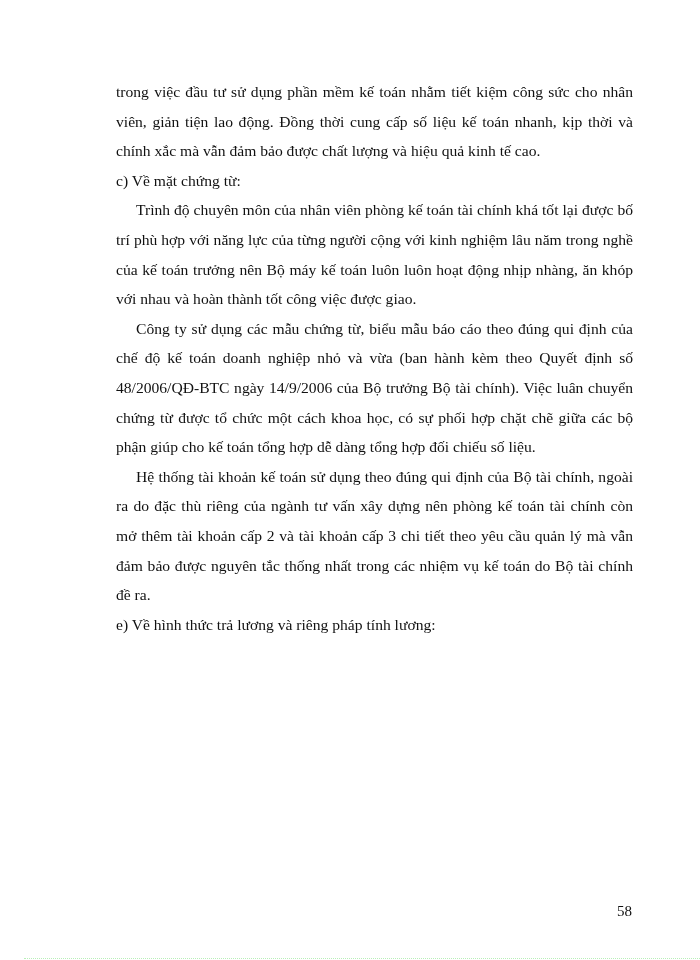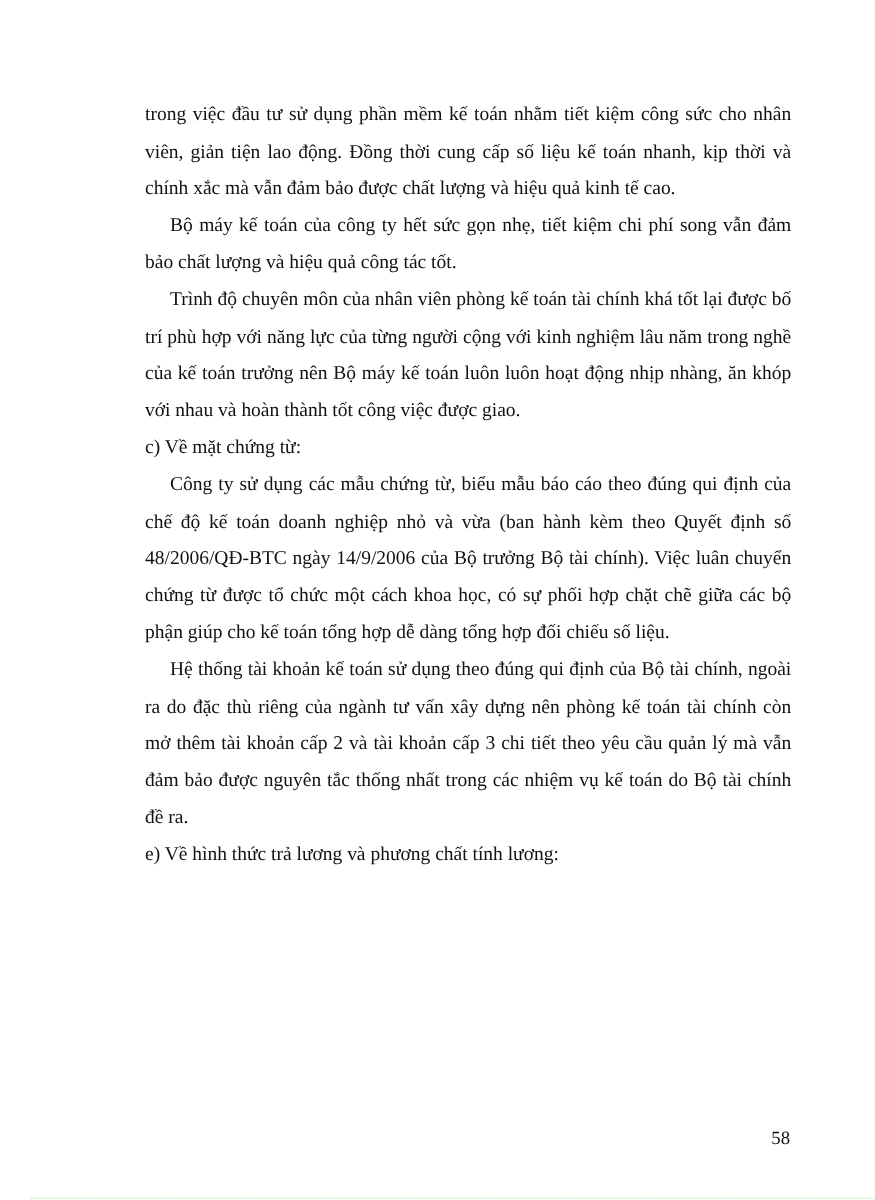--- a/index.html
+++ b/index.html
@@ -57,24 +57,23 @@
       height: 0;
       border-top: 1px dotted #b8f0b8;
     }
   </style>
 </head>
 <body>
 
 <div class="page">
   <div class="body-text">
     <p class="para">trong việc đầu tư sử dụng phần mềm kế toán nhằm tiết kiệm công sức cho nhân viên, giản tiện lao động. Đồng thời cung cấp số liệu kế toán nhanh, kịp thời và chính xắc mà vẫn đảm bảo được chất lượng và hiệu quả kinh tế cao.</p>
-    <p class="para indent">Bộ máy kế toán của công ty hết sức gọn nhẹ, tiết kiệm chi phí song vẫn đảm bảo chất lượng và hiệu quả công tác tốt.</p>
+    <p class="para heading">c) Về mặt chứng từ:</p>
     <p class="para indent">Trình độ chuyên môn của nhân viên phòng kế toán tài chính khá tốt lại được bố trí phù hợp với năng lực của từng người cộng với kinh nghiệm lâu năm trong nghề của kế toán trưởng nên Bộ máy kế toán luôn luôn hoạt động nhịp nhàng, ăn khóp với nhau và hoàn thành tốt công việc được giao.</p>
-    <p class="para heading">c) Về mặt chứng từ:</p>
     <p class="para indent">Công ty sử dụng các mẫu chứng từ, biểu mẫu báo cáo theo đúng qui định của chế độ kế toán doanh nghiệp nhỏ và vừa (ban hành kèm theo Quyết định số 48/2006/QĐ-BTC ngày 14/9/2006 của Bộ trưởng Bộ tài chính). Việc luân chuyển chứng từ được tổ chức một cách khoa học, có sự phối hợp chặt chẽ giữa các bộ phận giúp cho kế toán tổng hợp dễ dàng tổng hợp đối chiếu số liệu.</p>
     <p class="para indent">Hệ thống tài khoản kế toán sử dụng theo đúng qui định của Bộ tài chính, ngoài ra do đặc thù riêng của ngành tư vấn xây dựng nên phòng kế toán tài chính còn mở thêm tài khoản cấp 2 và tài khoản cấp 3 chi tiết theo yêu cầu quản lý mà vẫn đảm bảo được nguyên tắc thống nhất trong các nhiệm vụ kế toán do Bộ tài chính đề ra.</p>
-    <p class="para heading">e) Về hình thức trả lương và phương chất tính lương:</p>
+    <p class="para heading">e) Về hình thức trả lương và riêng pháp tính lương:</p>
   </div>
 
   <div class="page-number">58</div>
 
   <div class="footer-rule"></div>
 </div>
 
 </body></html>

